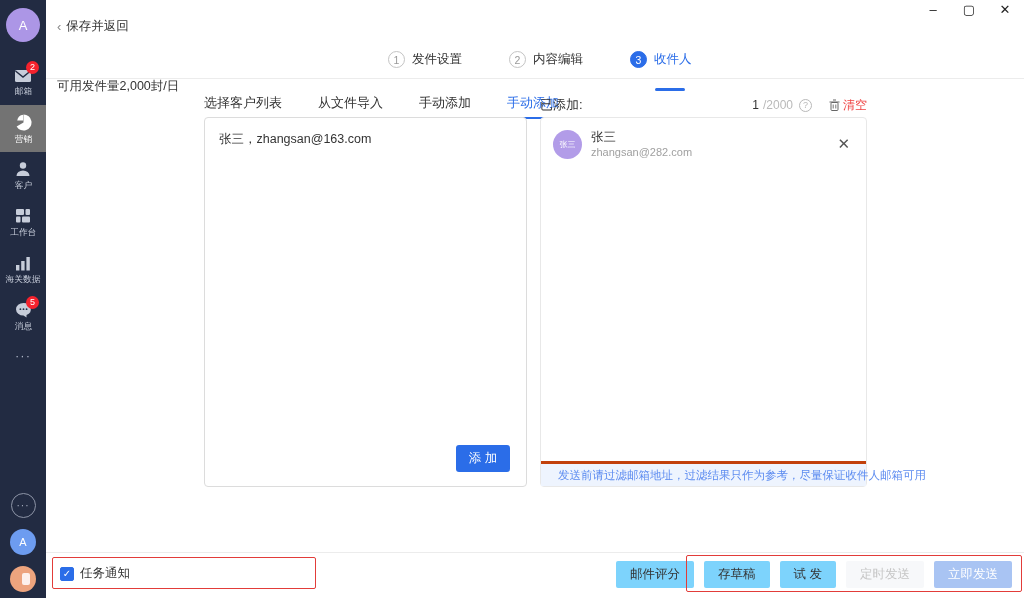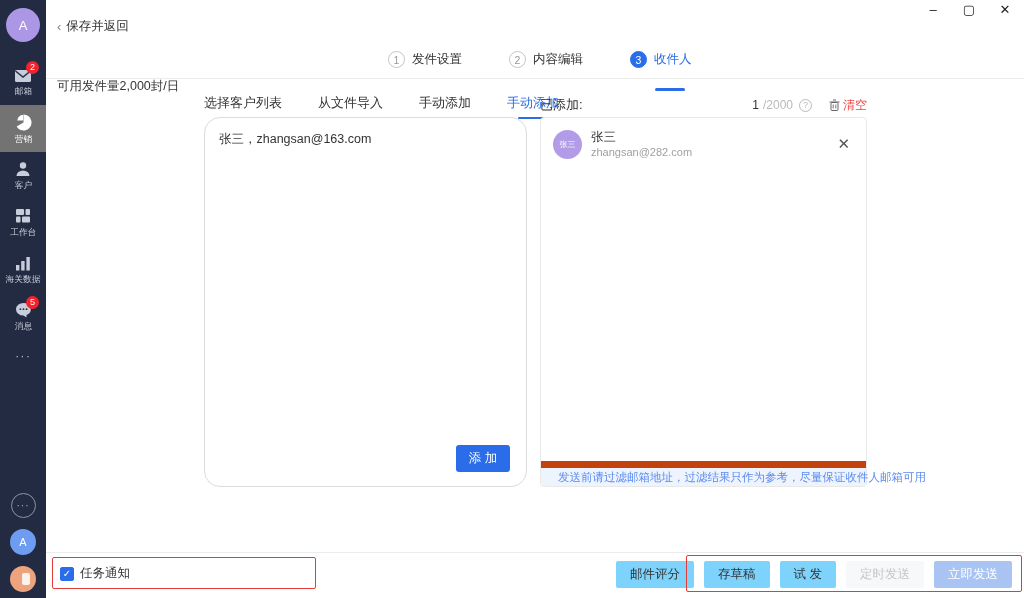--- a/index.html
+++ b/index.html
@@ -53,21 +53,21 @@
 
   
   .tabs { position:absolute; left:204px; top:94px; display:flex; gap:36px; }
   .tab { font-size:13px; color:#333; padding-bottom:7px; position:relative; cursor:pointer; }
   .tab.active { color:#2b6de8; }
   .tab.active::after { content:""; position:absolute; left:50%; transform:translateX(-50%);
     bottom:0; width:30px; height:2.5px; background:#2b6de8; border-radius:2px; }
 
   
   .editor { position:absolute; left:204px; top:117px; width:323px; height:370px;
-    border:1px solid #dcdcdc; border-radius:16px; background:#fff; }
+    border:1px solid #dcdcdc; border-radius:4px; background:#fff; }
   .editor-text { padding:13px 14px; font-size:12.5px; color:#333; }
   .editor-add { position:absolute; right:16px; bottom:14px; width:54px; height:27px;
     background:#2b6de8; color:#fff; font-size:12.5px; border:none; border-radius:3px; cursor:pointer; }
 
   
   .added-head { position:absolute; left:540px; top:96px; width:327px; display:flex;
     align-items:center; font-size:13px; color:#333; }
   .added-count { margin-left:auto; display:flex; align-items:center; gap:4px; font-size:12px; }
   .cnt-cur { color:#333; } .cnt-max { color:#b9b9b9; }
   .help-circ { width:13px; height:13px; border:1px solid #b9b9b9; border-radius:50%; color:#b9b9b9;
@@ -76,21 +76,21 @@
     font-size:12px; cursor:pointer; }
   .added-panel { position:absolute; left:540px; top:117px; width:327px; height:370px;
     border:1px solid #e8e8e8; border-radius:4px; background:#fff; display:flex; flex-direction:column; }
   .contact { display:flex; align-items:center; padding:11px 12px; gap:9px; }
   .contact-avatar { width:29px; height:29px; border-radius:50%; background:#b29ce8; color:#fff;
     font-size:8px; display:flex; align-items:center; justify-content:center; flex:none; }
   .contact-name { font-size:12.5px; color:#333; line-height:16px; }
   .contact-email { font-size:11px; color:#a0a0a0; line-height:14px; }
   .contact-close { margin-left:auto; color:#555; font-size:15px; cursor:pointer; padding:0 4px; }
   .panel-fill { flex:1; }
-  .notice { height:25px; background:#eef4fe; border-top:7px solid #c2410c; display:flex;
+  .notice { height:25px; background:#eef4fe; border-top:3px solid #c2410c; display:flex;
     align-items:center; padding:0 17px; font-size:11.5px; color:#5c8bf0; white-space:nowrap; }
   .filter-row { height:49px; display:flex; align-items:center; padding:0 12px 0 17px; }
   .filter-label { font-size:11.5px; color:#666; }
   .filter-btn { margin-left:auto; width:57px; height:29px; background:#2b6de8; color:#fff;
     font-size:12.5px; border:none; border-radius:3px; cursor:pointer; }
 
   
   .footer-divider { position:absolute; left:46px; top:552px; width:978px; height:1px; background:#ececec; }
   .anno { position:absolute; border:1.5px solid #e23c39; border-radius:2px; z-index:5; pointer-events:none; }
   .anno-left { left:52px; top:557px; width:264px; height:32px; }

